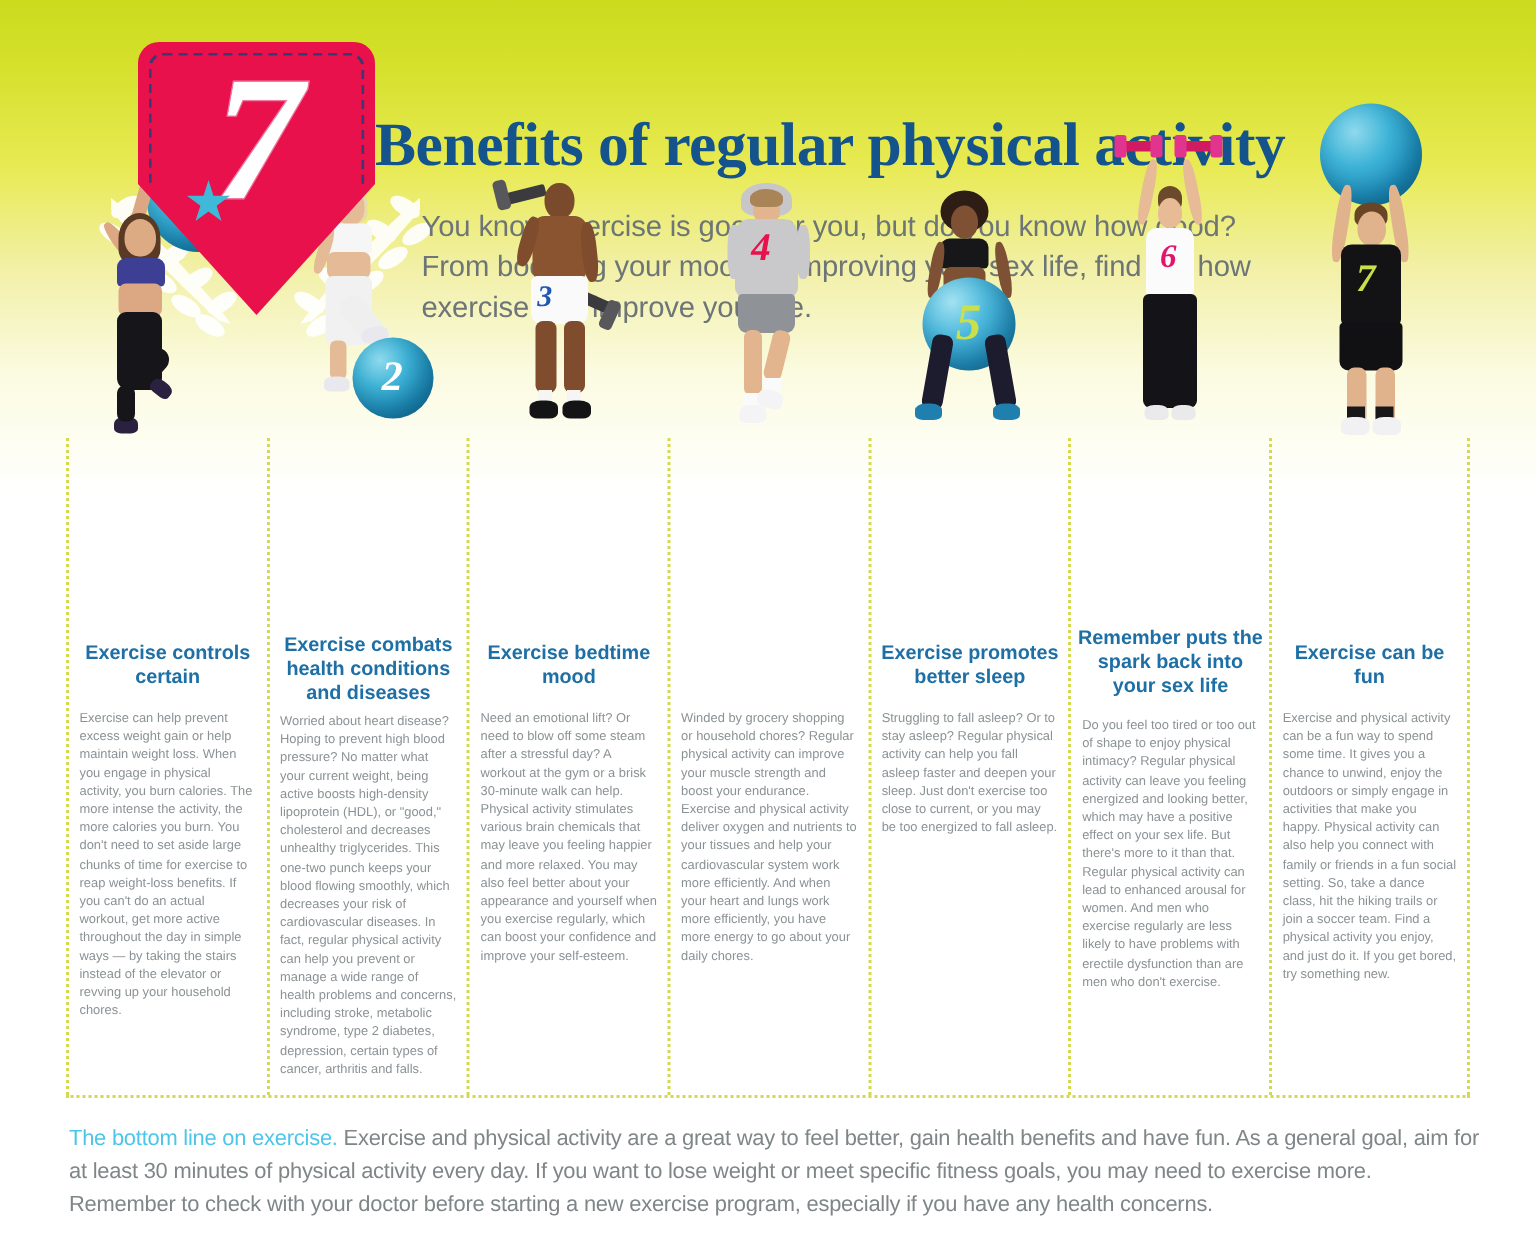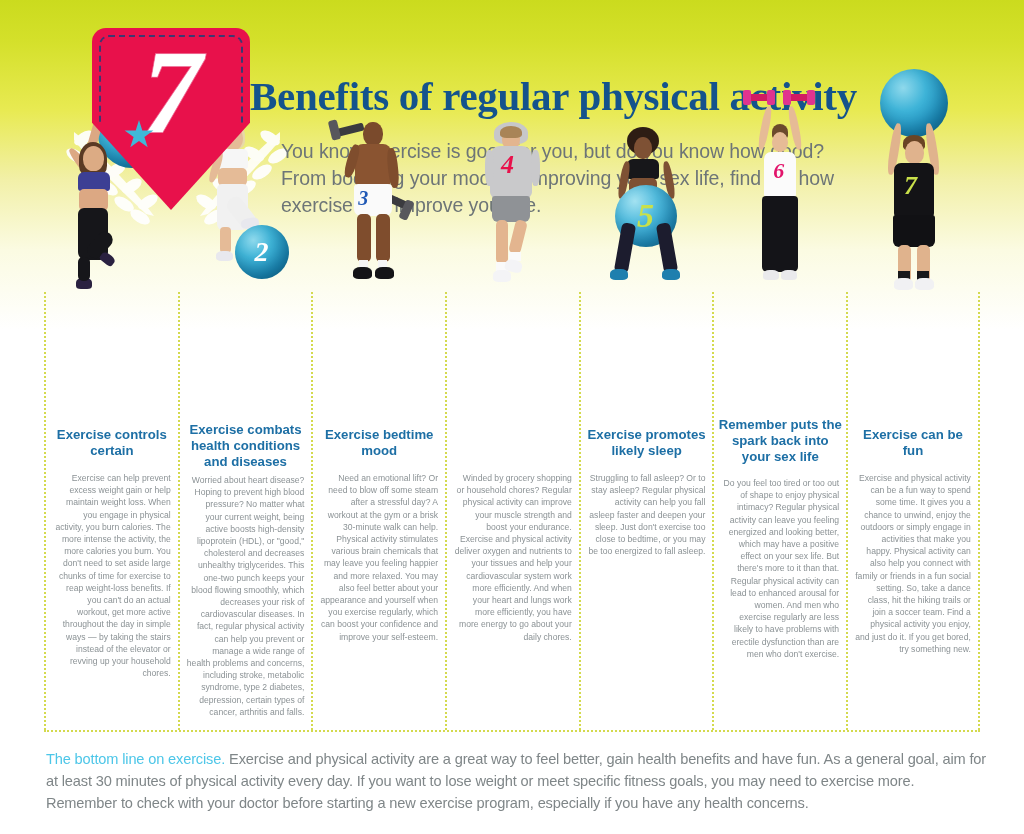--- a/index.html
+++ b/index.html
@@ -145,21 +145,21 @@
     font-size: 13.2px;
     font-weight: bold;
     line-height: 1.22;
     color: #1d6fa5;
     padding: 0 4px;
   }
   .col-body {
     position: absolute;
     top: 180px;
     left: 0; right: 0;
-    text-align: right;
+    text-align: left;
     font-size: 8.6px;
     line-height: 1.42;
     color: #8b9295;
     padding: 0 7px;
   }
   
   .col.h3 .col-head { top: 125px; }
   .col.h3 .col-body { top: 185px; }
   .col.h2 .col-head { top: 130px; }
   .col.h2 .col-body { top: 182px; }
@@ -401,22 +401,22 @@
                       background:radial-gradient(circle at 32% 26%, #a3e2f1 0%, #4fbadd 36%, #2193c4 70%, #14719b 100%);">
             <span>5</span>
           </div>
 
           <div class="cloth" style="width:14px;height:50px;left:30px;top:96px;background:#1c1c2e;border-radius:5px;transform:rotate(10deg);"></div>
           <div class="cloth" style="width:14px;height:50px;left:72px;top:96px;background:#1c1c2e;border-radius:5px;transform:rotate(-10deg);"></div>
           <div class="shoe" style="width:18px;height:11px;left:22px;top:142px;background:#1f7fae;"></div>
           <div class="shoe" style="width:18px;height:11px;left:74px;top:142px;background:#1f7fae;"></div>
         </div>
       </div>
-      <div class="col-head">Exercise promotes likely sleep</div>
-      <div class="col-body">Struggling to fall asleep? Or to stay asleep? Regular physical activity can help you fall asleep faster and deepen your sleep. Just don't exercise too close to bedtime, or you may be too energized to fall asleep.</div>
+      <div class="col-head">Exercise promotes better sleep</div>
+      <div class="col-body">Struggling to fall asleep? Or to stay asleep? Regular physical activity can help you fall asleep faster and deepen your sleep. Just don't exercise too close to current, or you may be too energized to fall asleep.</div>
     </div>
 
     <div class="col h3">
       <div class="figure">
         <div class="person" style="bottom:0;width:118px;height:198px;left:50%;">
 
           <div style="position:absolute;left:26px;top:0px;width:24px;height:7px;background:#d21a62;border-radius:2px;"></div>
           <div style="position:absolute;left:22px;top:-4px;width:8px;height:15px;background:#e0348f;border-radius:2px;"></div>
           <div style="position:absolute;left:46px;top:-4px;width:8px;height:15px;background:#e0348f;border-radius:2px;"></div>
           <div style="position:absolute;left:66px;top:0px;width:24px;height:7px;background:#d21a62;border-radius:2px;"></div>

